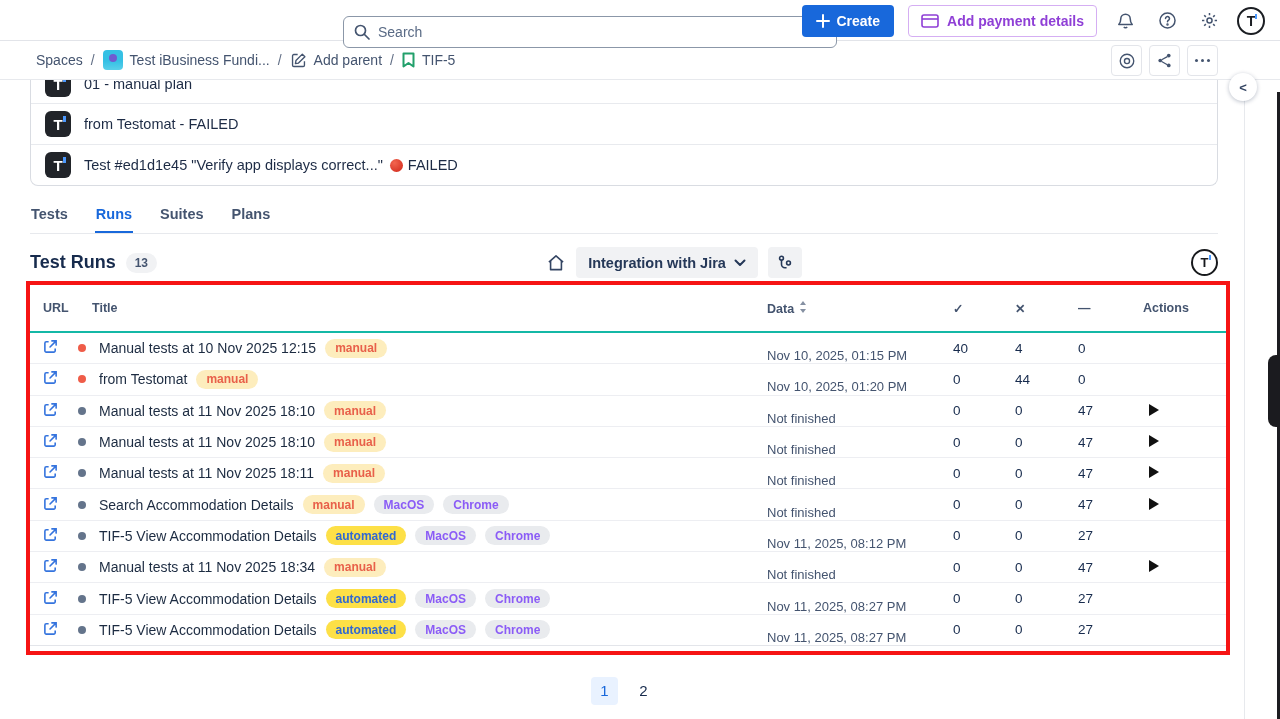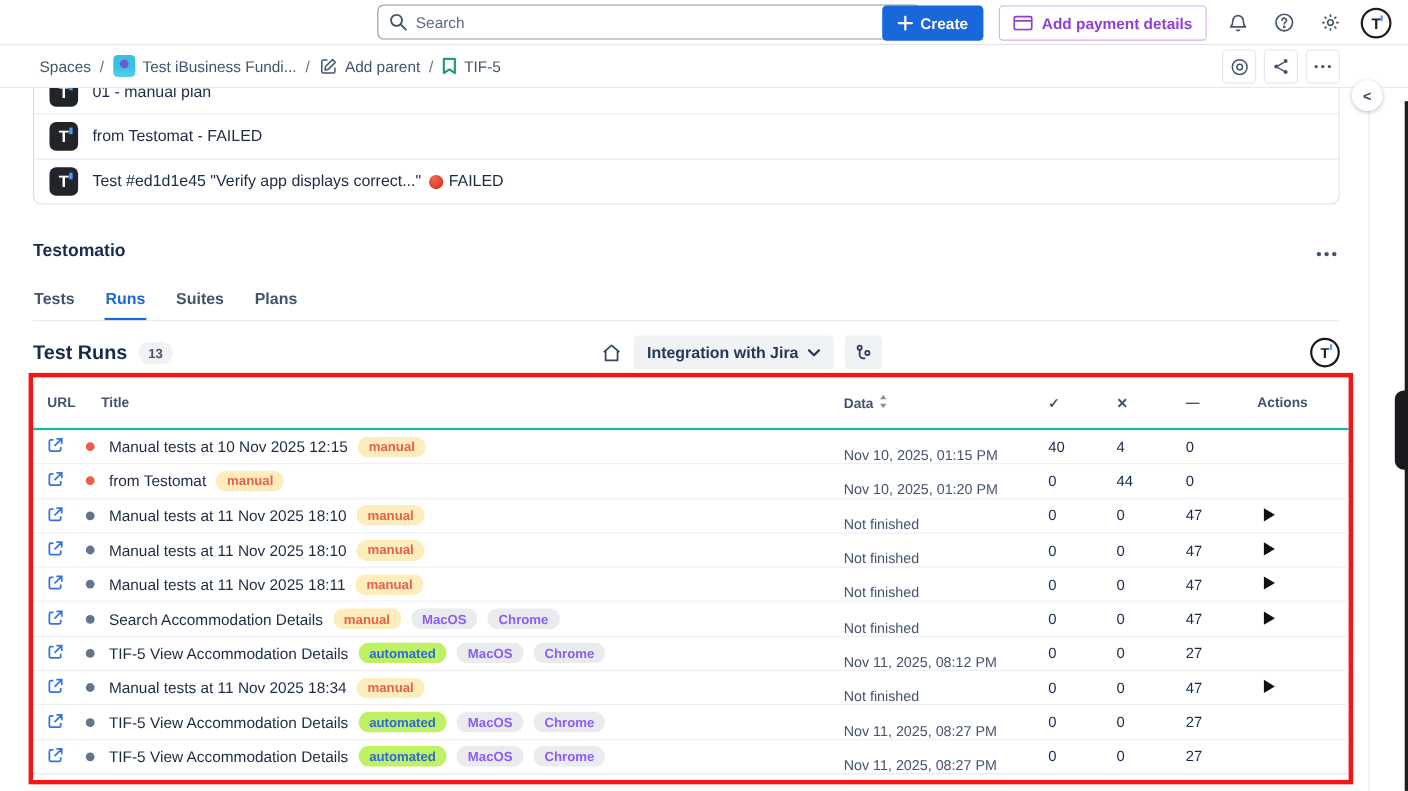--- a/index.html
+++ b/index.html
@@ -5,21 +5,21 @@
   * { margin:0; padding:0; box-sizing:border-box; }
   html,body { width:1280px; height:719px; background:#fff; font-family:"Liberation Sans", sans-serif; overflow:hidden; }
   .page { position:relative; width:1280px; height:719px; background:#fff; }
 
   
   .topnav { position:relative; height:41px; border-bottom:1px solid #e2e4e9; display:flex; align-items:center; }
   .nav-left { display:flex; align-items:center; gap:16px; padding-left:16px; }
   .icon-btn { display:flex; align-items:center; justify-content:center; width:28px; height:28px; border-radius:4px; cursor:pointer; }
   .jira-logo { width:26px; height:26px; background:#1868db; border-radius:6px; display:flex; align-items:center; justify-content:center; }
   .app-name { font-size:15px; font-weight:bold; color:#172b4d; margin-left:6px; }
-  .search-wrap { position:absolute; left:343px; top:4px; width:494px; height:32px; }
+  .search-wrap { position:absolute; left:343px; top:16px; width:494px; height:32px; }
   .search-input { width:100%; height:100%; border:1px solid #8b97a8; border-radius:6px; padding:0 10px 0 34px; font-size:14px; color:#172b4d; font-family:"Liberation Sans", sans-serif; outline:none; background:#fff; }
   .search-input::placeholder { color:#596a85; }
   .search-glyph { position:absolute; left:10px; top:7px; }
   .nav-right { position:absolute; right:15px; top:0; height:41px; display:flex; align-items:center; gap:14px; }
   .create-btn { display:flex; align-items:center; gap:6px; background:#1868db; color:#fff; font-size:14px; font-weight:bold; border:none; border-radius:4px; height:32px; padding:0 14px; cursor:pointer; font-family:"Liberation Sans", sans-serif; }
   .pay-btn { display:flex; align-items:center; gap:8px; background:#fff; color:#8f3fd6; font-size:14px; font-weight:bold; border:1px solid #d5aef3; border-radius:4px; height:32px; padding:0 12px; cursor:pointer; font-family:"Liberation Sans", sans-serif; }
   .nav-ico { color:#44546f; }
   .avatar-circle { width:28px; height:28px; border:2px solid #1b1e23; border-radius:50%; background:#fff; display:flex; align-items:center; justify-content:center; font-weight:800; font-size:14px; color:#1b1e23; position:relative; cursor:pointer; }
   .t-acc { position:absolute; top:5px; right:6px; width:2.5px; height:5px; background:#4c9aff; }
 
@@ -81,21 +81,21 @@
   .trow:last-child { border-bottom:1px solid #e3e5ea; }
   .c-url { padding-left:13px; }
   .ext-link { cursor:pointer; display:inline-flex; }
   .c-title { display:flex; align-items:center; gap:0; overflow:hidden; white-space:nowrap; }
   .run-dot { flex:0 0 auto; width:8px; height:8px; border-radius:50%; margin:0 13px 0 2px; }
   .run-dot.red { background:#ef5c48; }
   .run-dot.gray { background:#64748b; }
   .run-title { color:#1c2b41; cursor:pointer; }
   .badge { font-size:12px; font-weight:bold; border-radius:10px; padding:2.5px 10px; margin-left:9px; }
   .badge.manual { background:#fdedbd; color:#e8604a; }
-  .badge.automated { background:#bef264; color:#3168d3; }
+  .badge.automated { background:#fde047; color:#3168d3; }
   .badge.env { background:#e9ebee; color:#8b5cf6; }
   .c-date { font-size:13px; color:#44546f; padding-left:16px;margin-top:15px; }
   .c-num { font-size:13.5px; color:#172b4d; padding-left:16px; }
   .c-act { padding-left:24px; }
   .play-btn { width:0; height:0; border-left:10px solid #111; border-top:6px solid transparent; border-bottom:6px solid transparent; cursor:pointer; display:inline-block; }
 
   
   .pager { width:1188px; margin-top:22px; display:flex; align-items:center; justify-content:center; gap:16px; font-size:15px; }
   .pg-num { color:#172b4d; cursor:pointer; min-width:27px; height:28px; display:flex; align-items:center; justify-content:center; border-radius:4px; }
   .pg-num.active { background:#e9f2ff; color:#1868db; }
@@ -215,24 +215,20 @@
         <div class="ilrow">
           <div class="ilinner">
             <span class="tm-tile">T<span class="t-acc2"></span></span>
             <span>Test #ed1d1e45 "Verify app displays correct..."</span>
             <span class="faildot"></span>
             <span>FAILED</span>
           </div>
         </div>
       </div>
 
-    <div class="tm-head">
-      <span class="tm-title">Testomatio</span>
-      <span style="padding:6px 10px;cursor:pointer;"><span class="more-dots"></span></span>
-    </div>
 
     <div class="tabs">
         <div class="tab">Tests</div>
         <div class="tab active">Runs</div>
         <div class="tab">Suites</div>
         <div class="tab">Plans</div>
       </div>
 
     <div class="runs-bar">
       <span class="runs-title">Test Runs</span>

